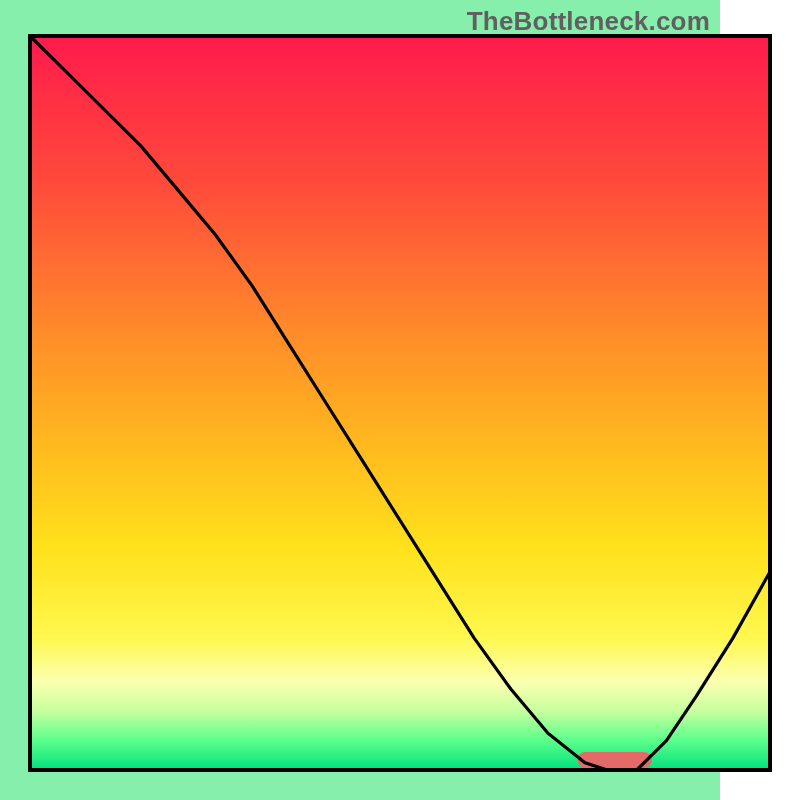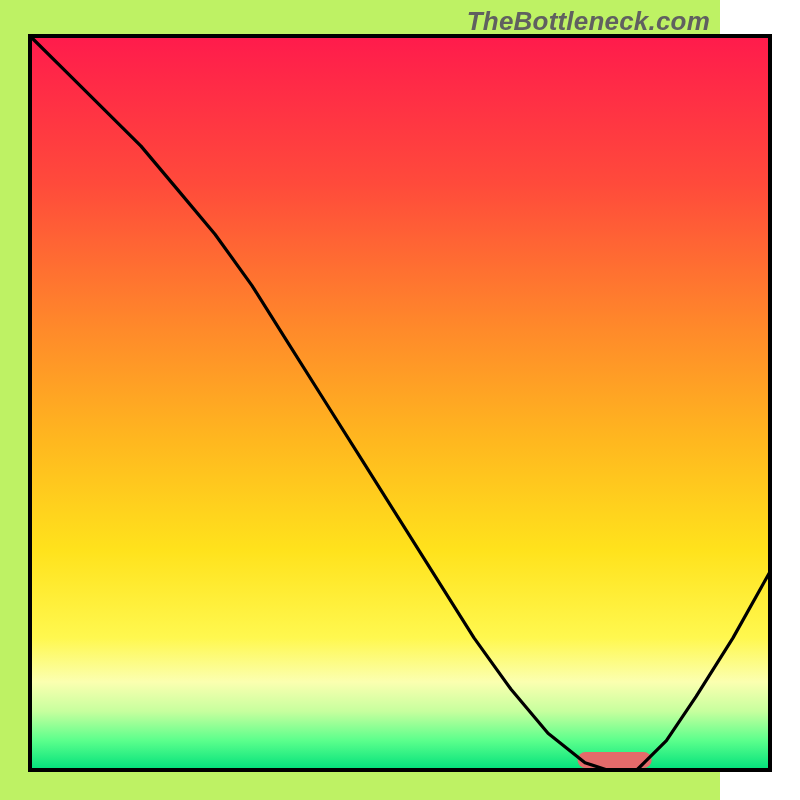--- a/index.html
+++ b/index.html
@@ -1,22 +1,21 @@
 <!DOCTYPE html>
 <html><head>
 <meta charset="utf-8">
 <style>
   * { margin: 0; padding: 0; box-sizing: border-box; }
   html, body { width: 800px; height: 800px; overflow: hidden; background: #fff; }
   .chart-container {
     position: relative;
     width: 720px;
     height: 800px;
-    background: #bef264;
-    font-style: italic;
+    background: #86efac;
   }
   .watermark {
     position: absolute;
     top: 6px;
     right: 10px;
     font-family: Arial, Helvetica, sans-serif;
     font-size: 26px;
     font-weight: 600;
     color: #606060;
     letter-spacing: 0.2px;

